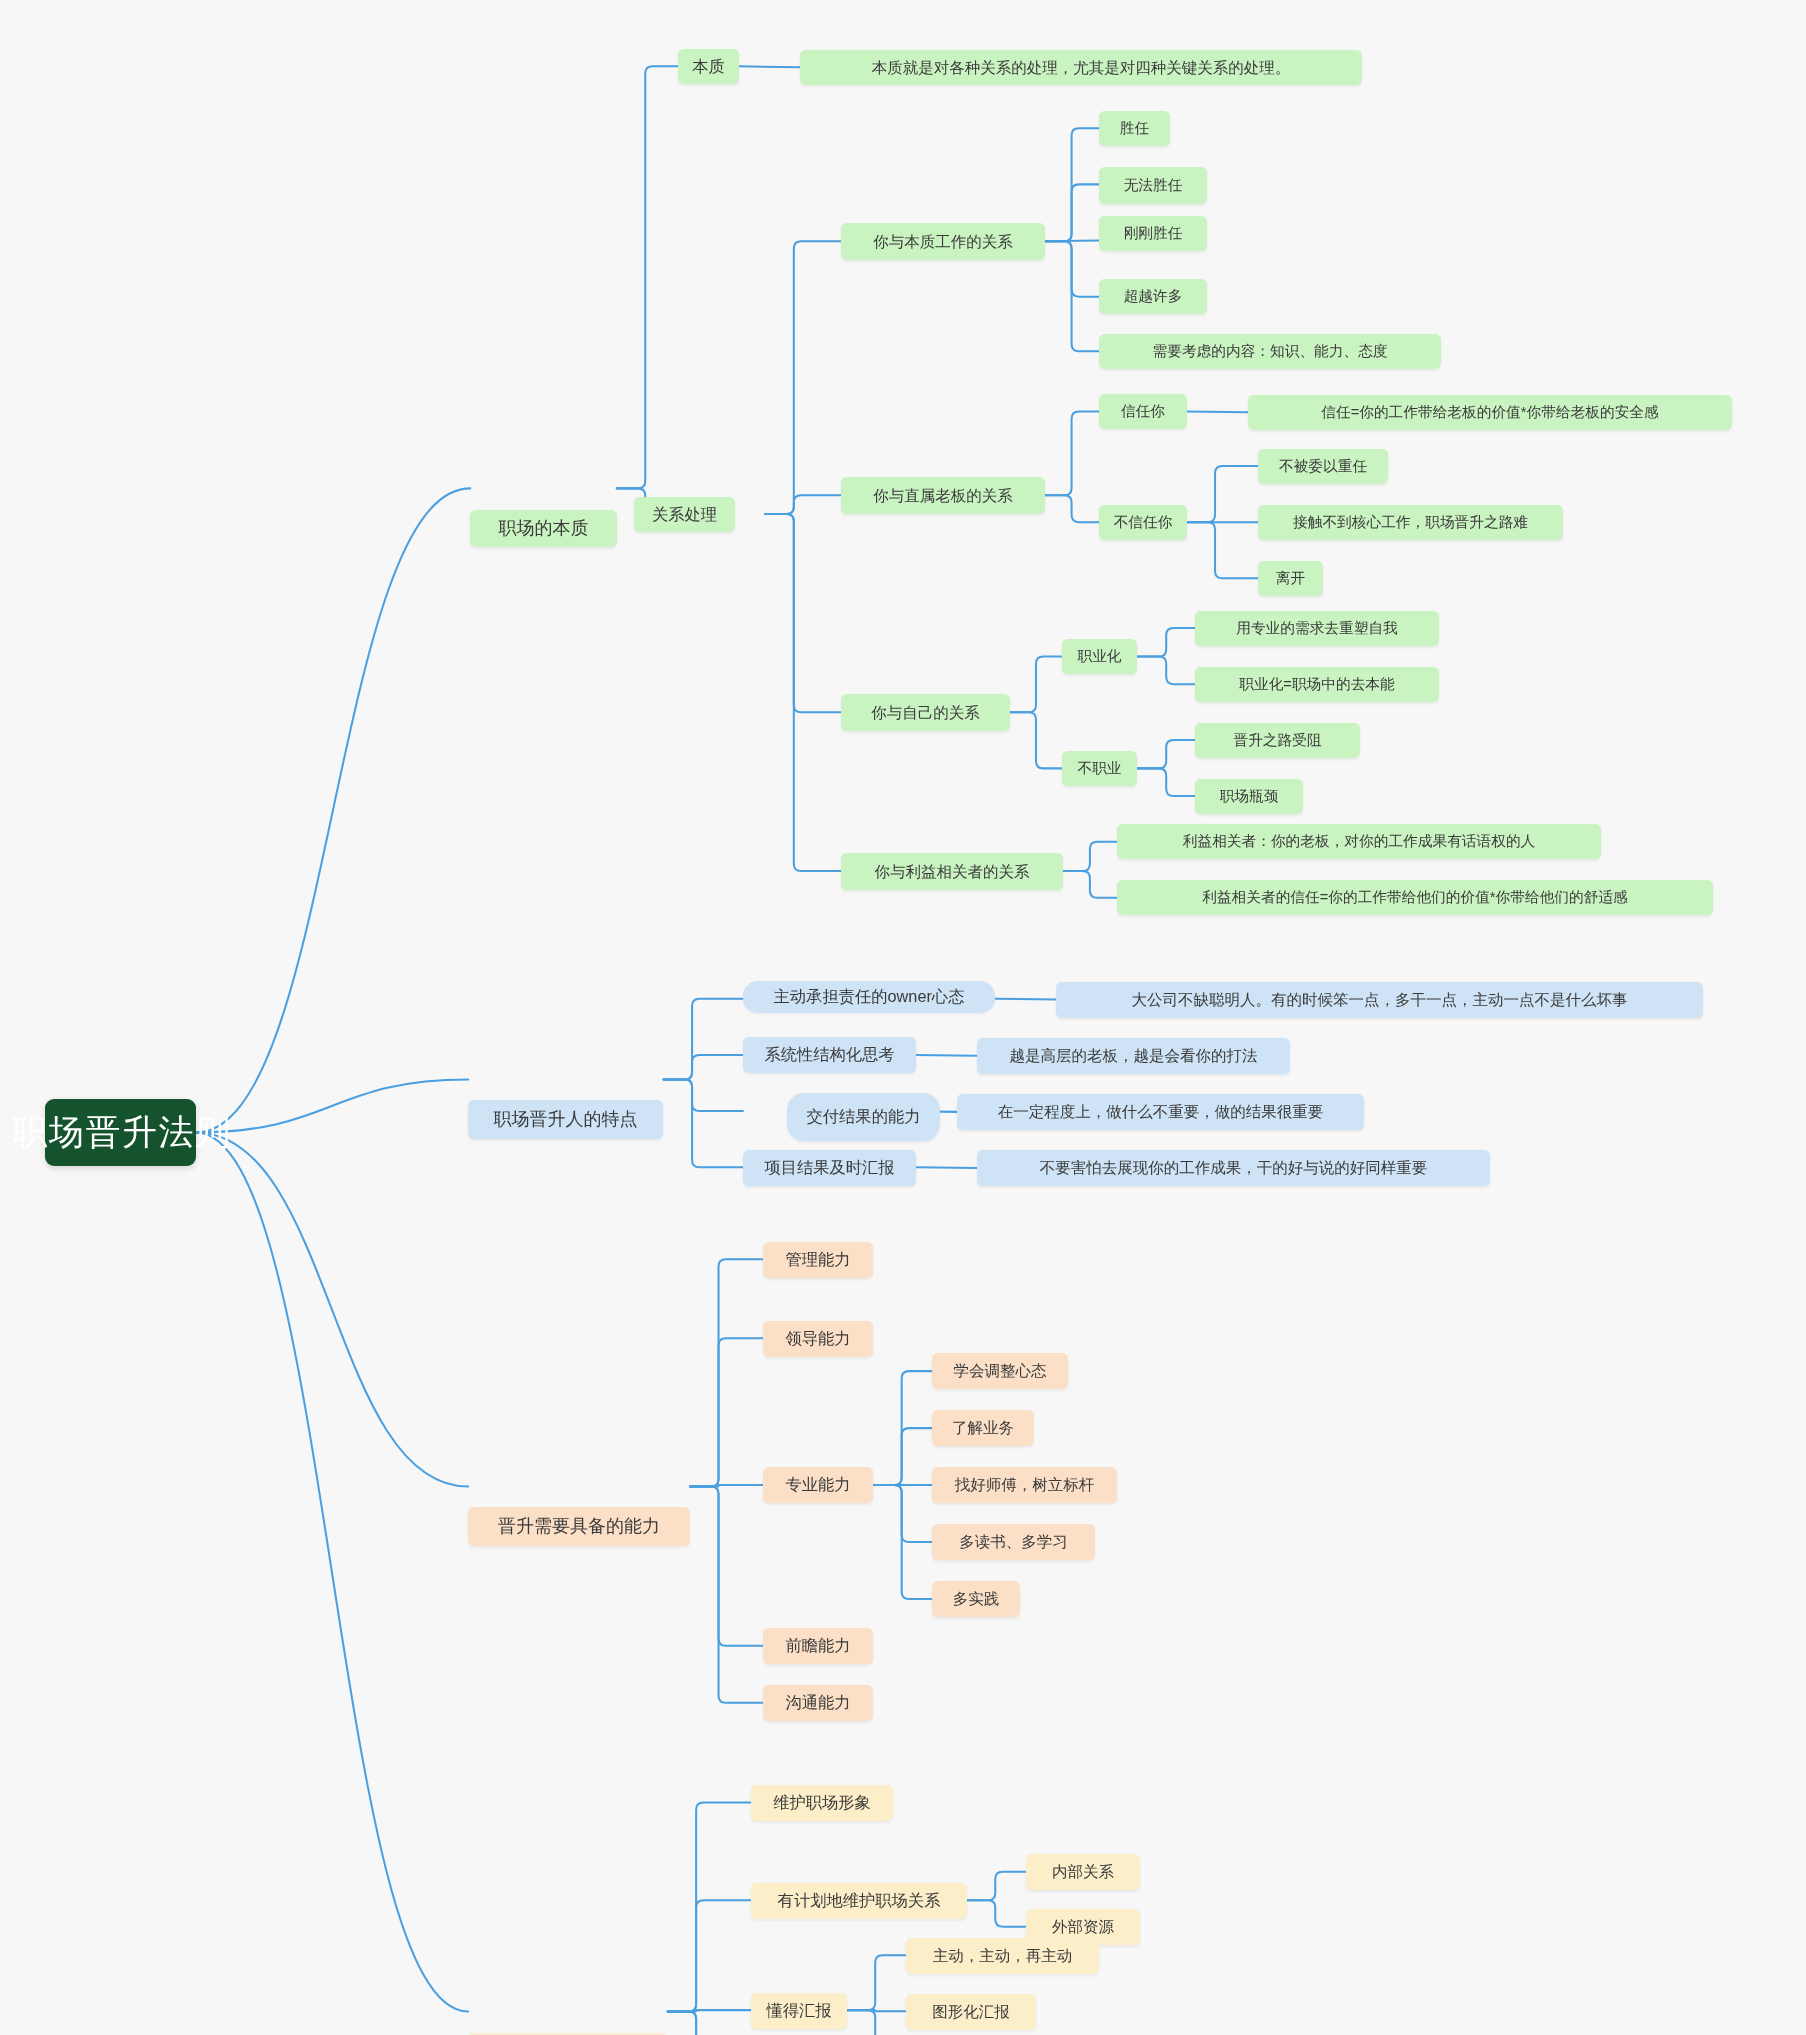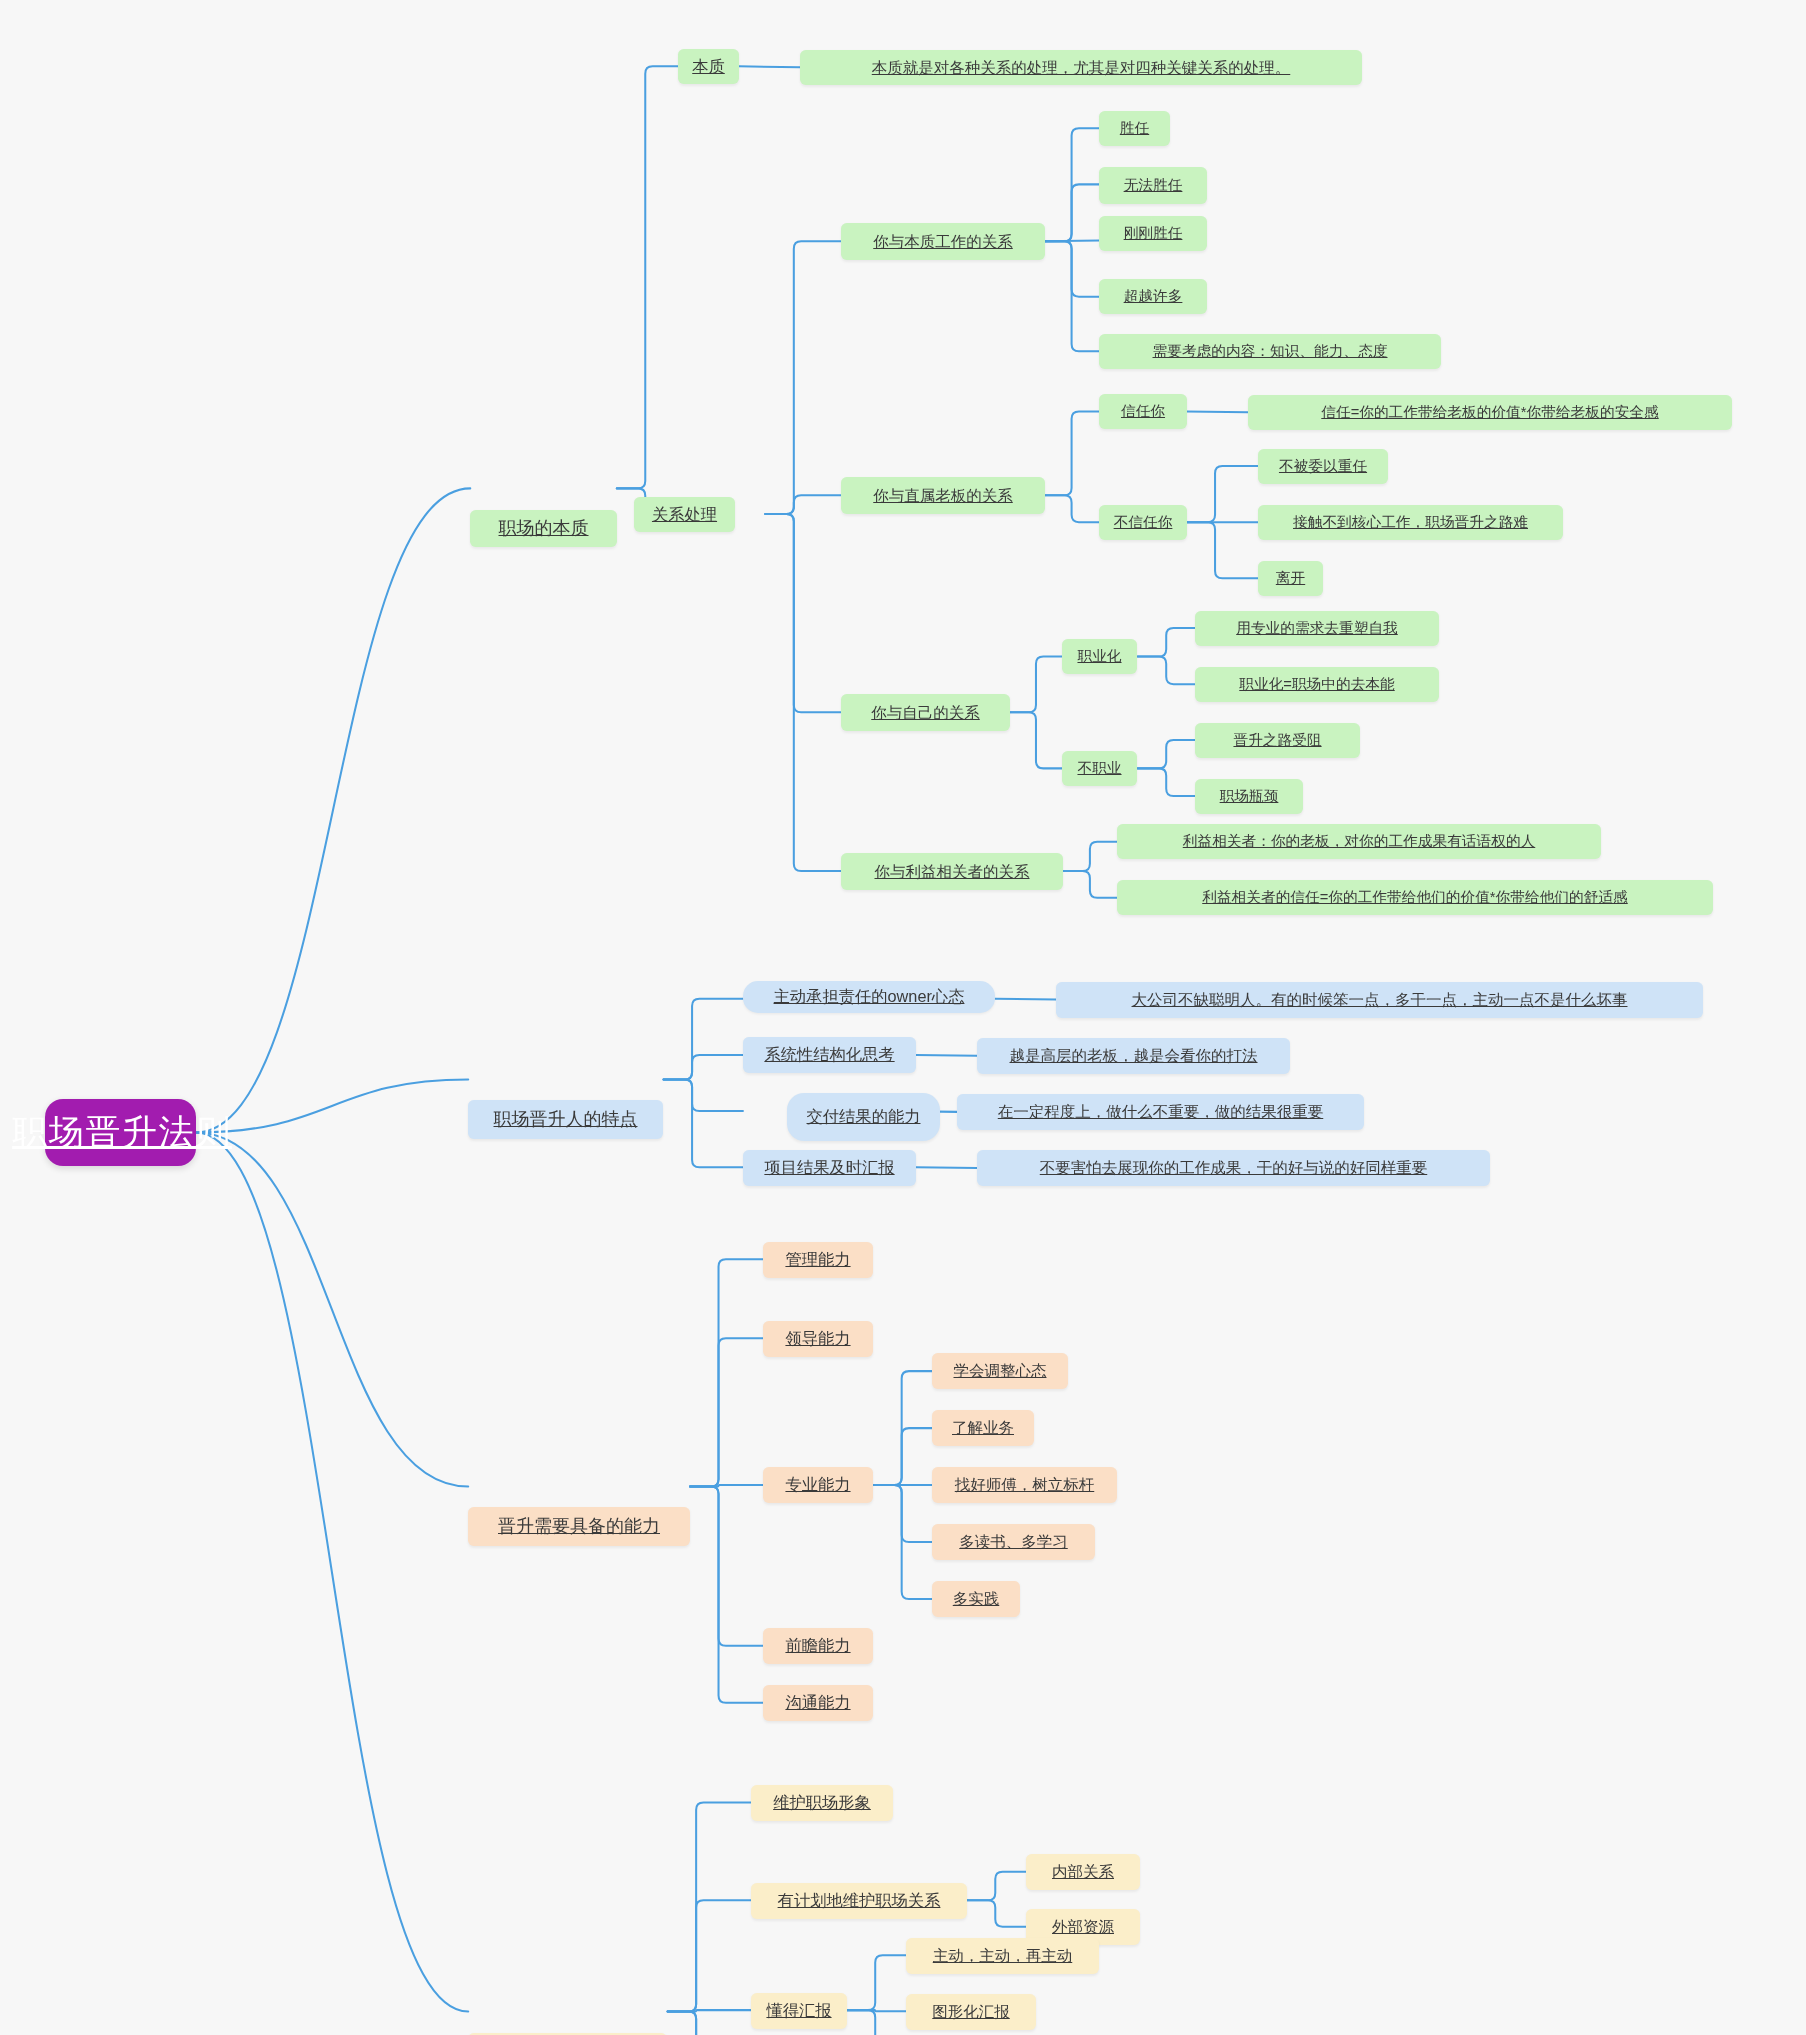--- a/index.html
+++ b/index.html
@@ -14,25 +14,24 @@
   .node{
     position:absolute;
     box-sizing:border-box;
     display:flex;align-items:center;justify-content:center;
     border-radius:5.7px;
     white-space:nowrap;
     color:#3a3a3a;
     line-height:1.1;
     padding:0 9px;
     box-shadow:0 1.2px 2.8px rgba(0,0,0,0.06);
-    text-decoration:underline;
   }
   .root{
-    background:#a21caf;color:#ffffff;
-    border-radius:18px;
+    background:#14532d;color:#ffffff;
+    border-radius:9px;
     font-size:35px;
     letter-spacing:1.6px;
     box-shadow:0 2.4px 6.5px rgba(0,0,0,0.12);
     padding-left:12px;
   }
   .green{background:#c9f3c0;}
   .blue{background:#cfe3f7;}
   .orange{background:#fbdfc6;}
   .yellow{background:#fbeec9;}
   .lvl1{font-size:18px;margin-top:40px;}

